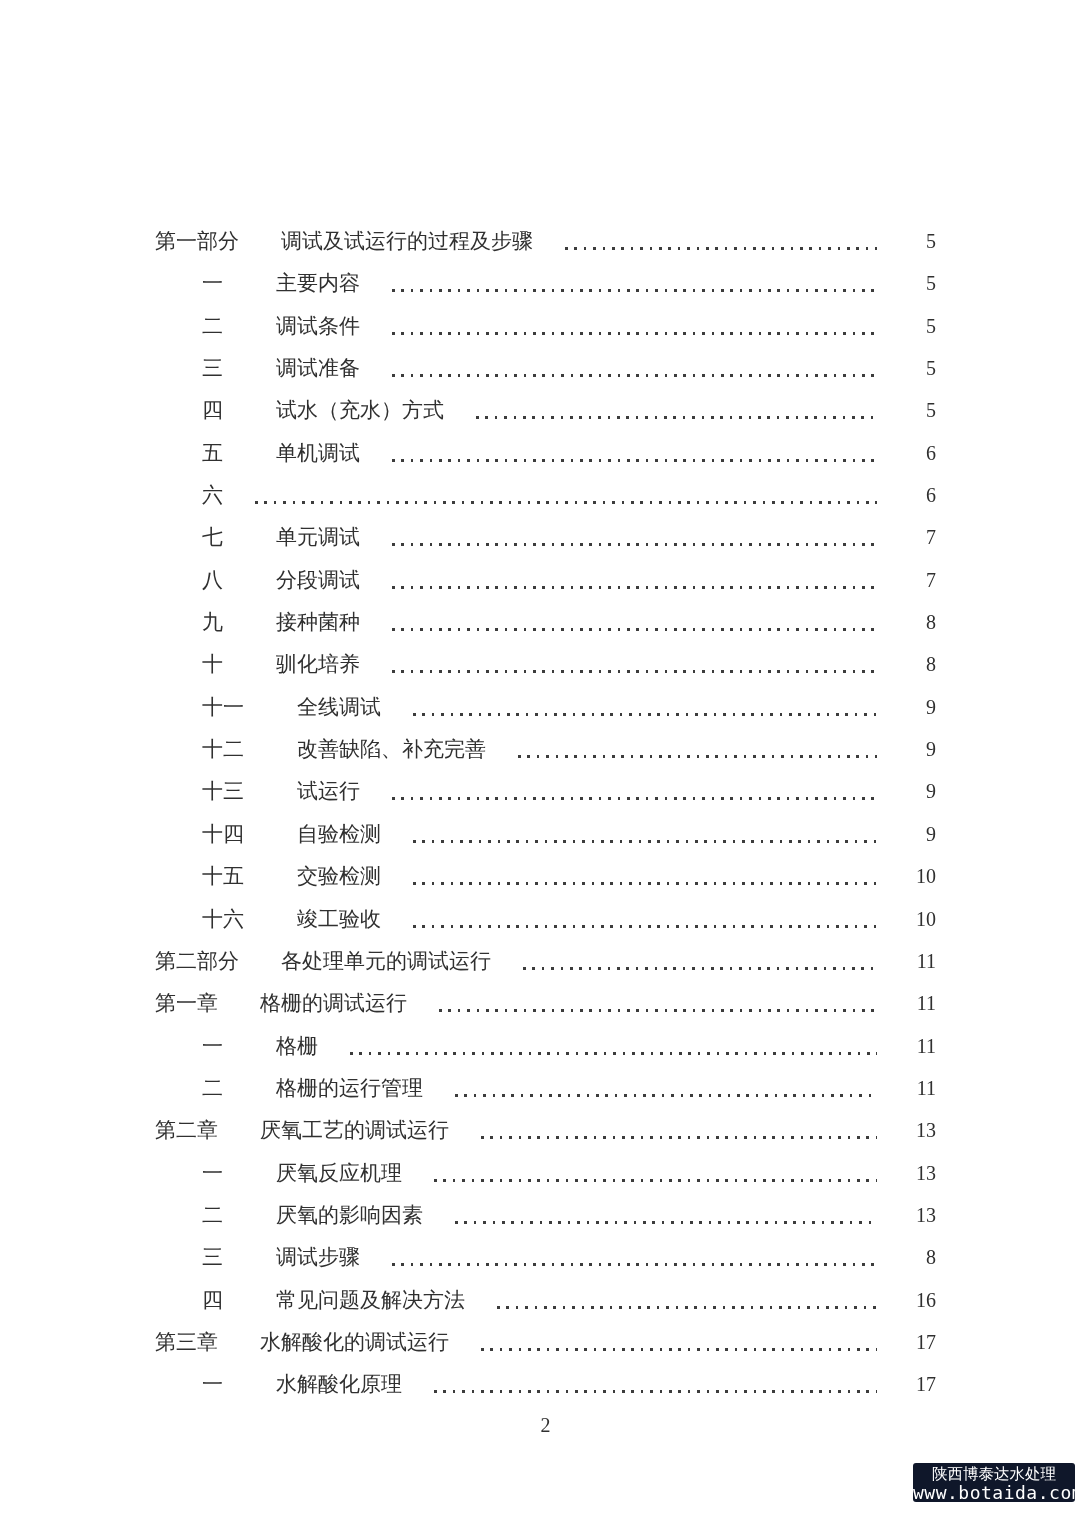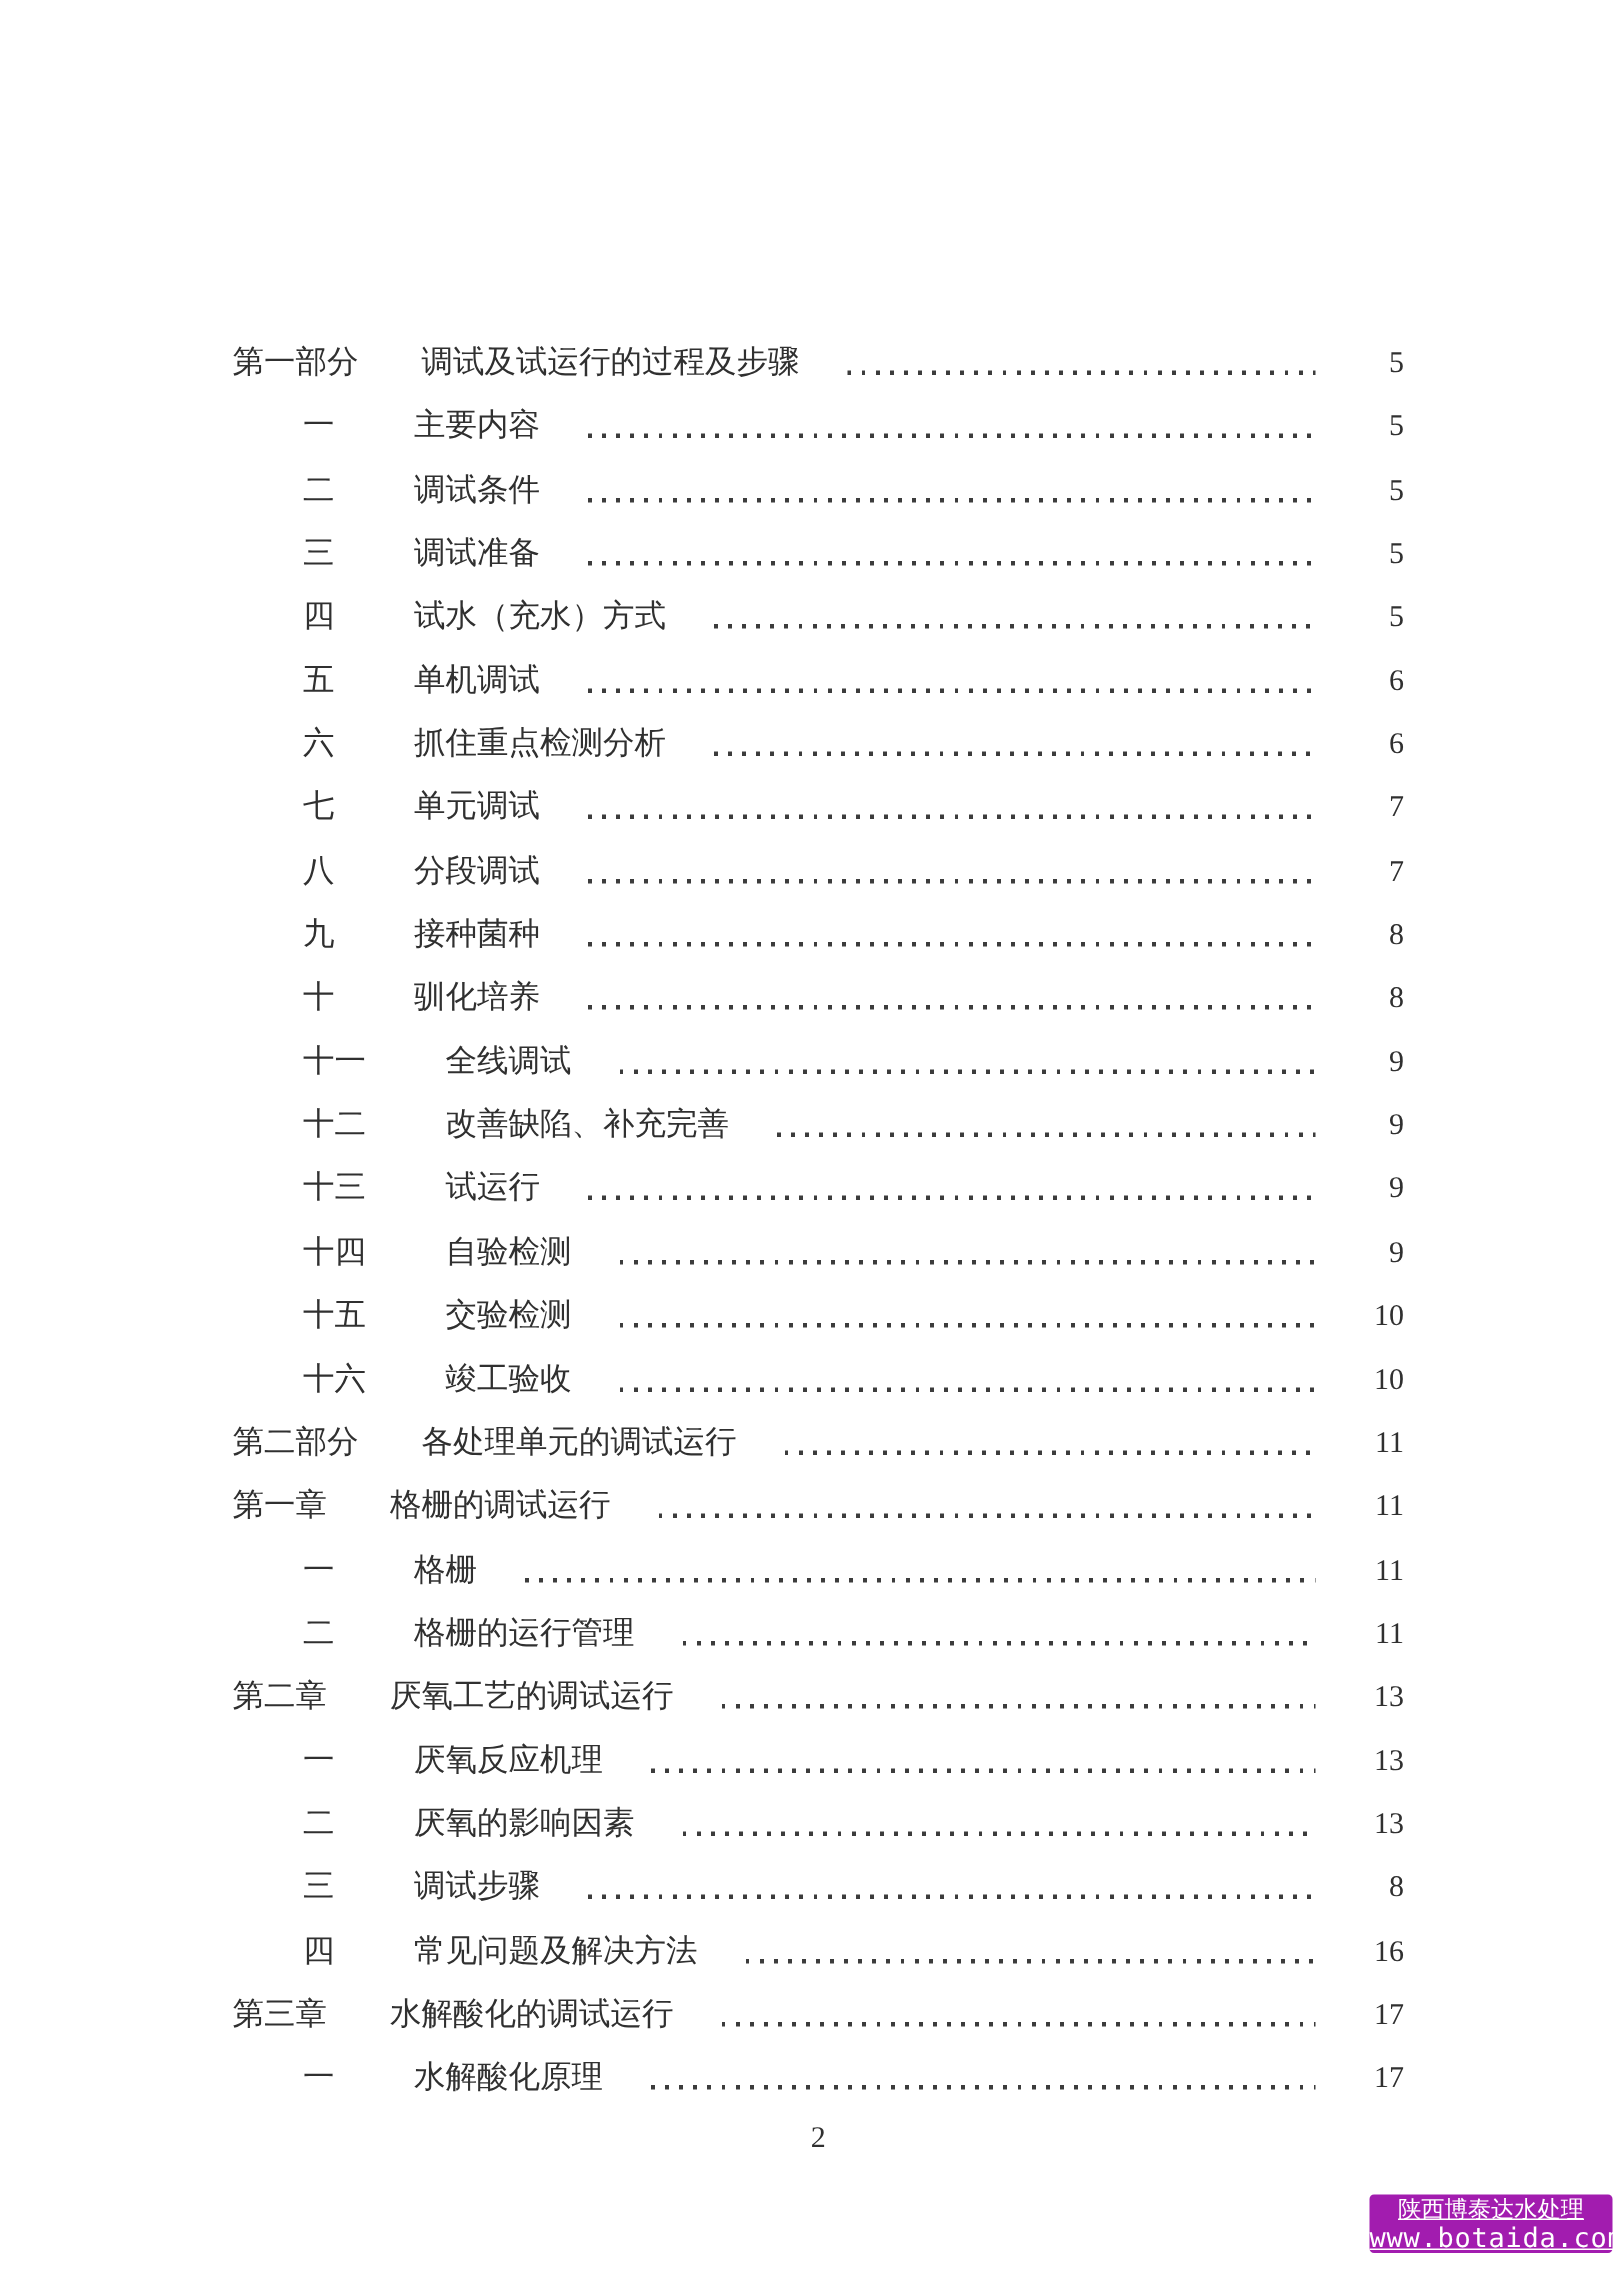--- a/index.html
+++ b/index.html
@@ -138,21 +138,20 @@
 
   <div class="toc-row level-1">
     <span class="num">五</span>
     <span class="title">单机调试</span>
     <span class="leader"></span>
     <span class="pagenum">6</span>
   </div>
 
   <div class="toc-row level-1">
     <span class="num">六</span>
-    <span class="title">抓住重点检测分析</span>
     <span class="leader"></span>
     <span class="pagenum">6</span>
   </div>
 
   <div class="toc-row level-1">
     <span class="num">七</span>
     <span class="title">单元调试</span>
     <span class="leader"></span>
     <span class="pagenum">7</span>
   </div>
@@ -293,18 +292,18 @@
   <div class="toc-row level-1">
     <span class="num">一</span>
     <span class="title">水解酸化原理</span>
     <span class="leader"></span>
     <span class="pagenum">17</span>
   </div>
 </div>
 
   <div class="doc-footer">2</div>
 
-  <div class="watermark" style="background: #a21caf; color: rgb(255, 255, 255); text-decoration: underline;">
+  <div class="watermark" style="background: #0f172a; color: rgb(255, 255, 255);">
     <div class="wm-company">陕西博泰达水处理</div>
     <div class="wm-url">www.botaida.com</div>
   </div>
 
 </div>
 
 </body></html>

